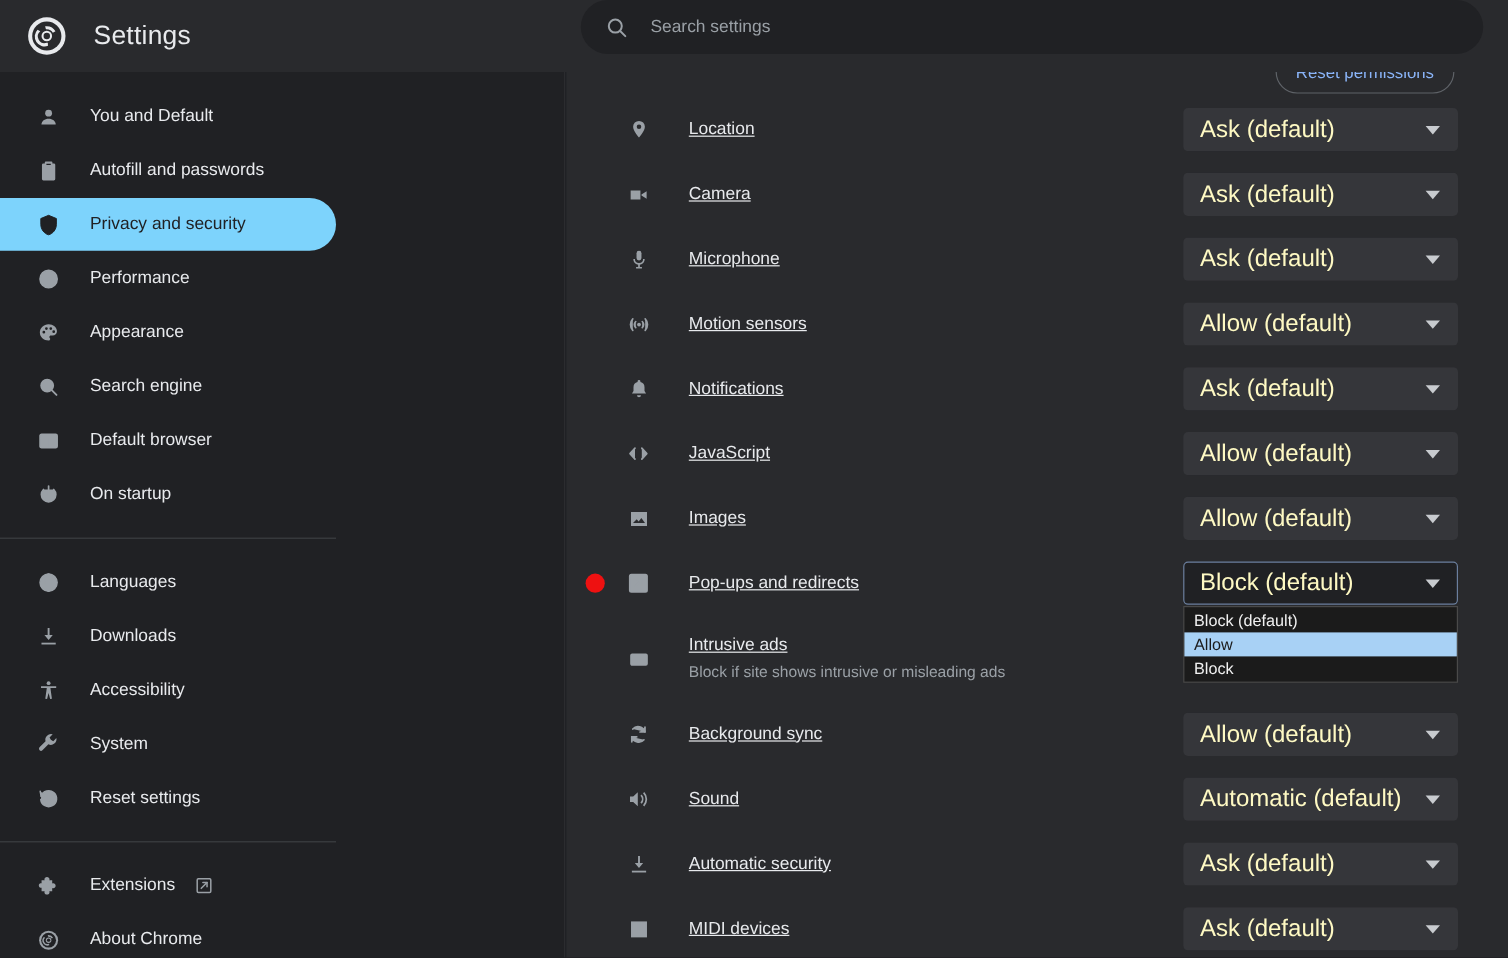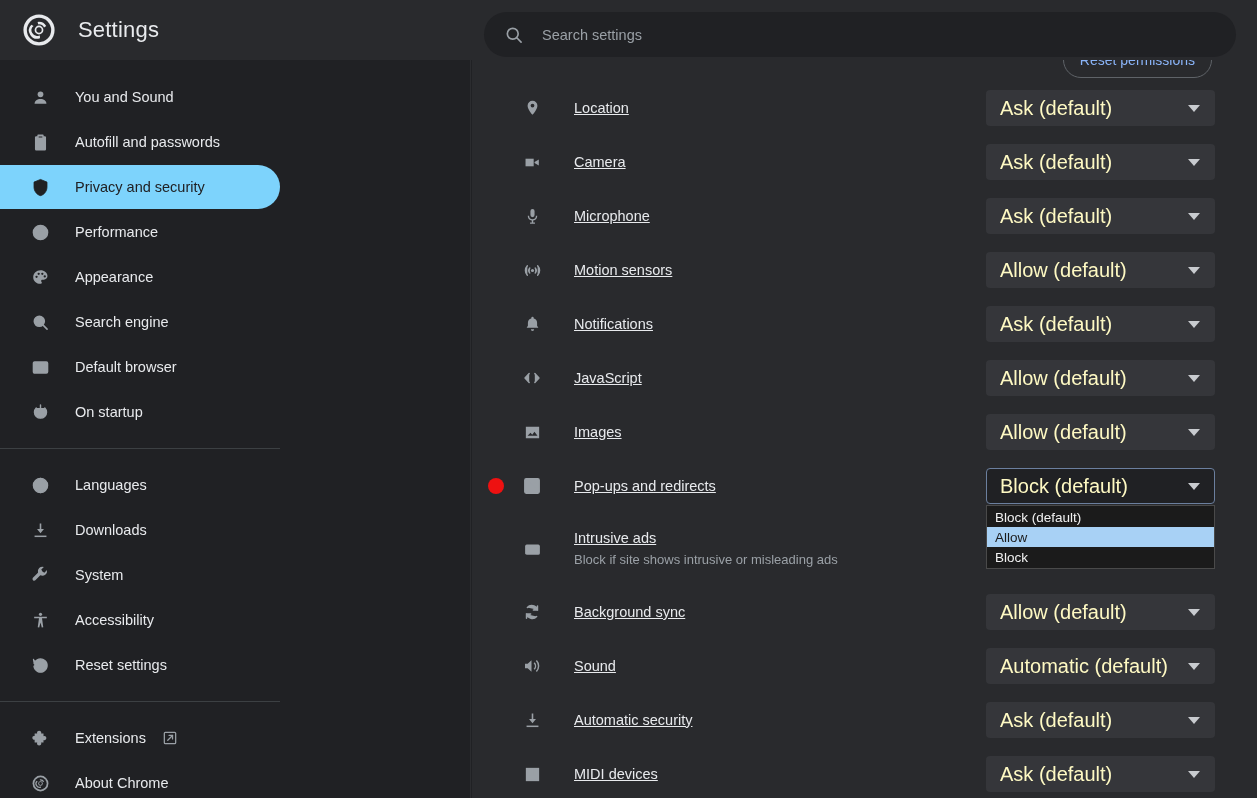--- a/index.html
+++ b/index.html
@@ -16,21 +16,21 @@
     position: absolute; top: 0; left: 0; width: 1257px; height: 60px;
     background: #292a2d;
     display: flex; align-items: center;
   }
   .chrome-logo { margin-left: 22px; width: 34px; height: 34px; display: block; }
   .app-title {
     margin-left: 22px;
     font-size: 22px; color: #e8eaed; font-weight: 400; letter-spacing: .2px;
   }
   .search-wrap {
-    position: absolute; left: 484px; top: 12px;
+    position: absolute; left: 484px; top: 0;
     width: 752px; height: 45px;
     background: #202124; border-radius: 23px;
     display: flex; align-items: center;
   }
   .search-icon { margin-left: 20px; width: 20px; height: 20px; display: block; flex: none; }
   .search-input {
     flex: 1; margin-left: 18px; margin-right: 18px;
     background: transparent; border: none; outline: none;
     color: #e8eaed; font-size: 14.5px; font-family: "Liberation Sans", sans-serif;
   }
@@ -163,21 +163,21 @@
 
   <div class="sidebar">
 
     <div class="nav-item">
       <span class="nav-icon">
         <svg viewBox="0 0 24 24" width="19" height="19">
             <circle cx="12" cy="8" r="3.6"></circle>
             <path d="M4.5 20c0-3.8 3.4-6.2 7.5-6.2s7.5 2.4 7.5 6.2z"></path>
           </svg>
       </span>
-      <span class="nav-label">You and Sound</span>
+      <span class="nav-label">You and Default</span>
     </div>
 
     <div class="nav-item">
       <span class="nav-icon">
         <svg viewBox="0 0 24 24" width="19" height="19">
             <path d="M9 2h6a1 1 0 0 1 1 1v1h1.5A1.5 1.5 0 0 1 19 5.5v15A1.5 1.5 0 0 1 17.5 22h-11A1.5 1.5 0 0 1 5 20.5v-15A1.5 1.5 0 0 1 6.5 4H8V3a1 1 0 0 1 1-1zm.7 2.4v1.2h4.6V4.4zM8 9.5h8v1.6H8zm0 3.6h8v1.6H8zm0 3.6h5.5v1.6H8z"></path>
           </svg>
       </span>
       <span class="nav-label">Autofill and passwords</span>
     </div>
@@ -262,34 +262,34 @@
             <path d="M11 3h2v7.2h3.4L12 15.6 7.6 10.2H11z"></path>
             <rect x="4.5" y="18.4" width="15" height="1.9"></rect>
           </svg>
       </span>
       <span class="nav-label">Downloads</span>
     </div>
 
     <div class="nav-item">
       <span class="nav-icon">
         <svg viewBox="0 0 24 24" width="19" height="19">
-            <path d="M20.2 5.1 16.9 8.4 14.4 7l-1.4-2.5 3.3-3.3a6 6 0 0 0-7.5 7.4L2.4 14.9a2.2 2.2 0 0 0 3.1 3.1l6.3-6.3a6 6 0 0 0 8.4-6.6z"></path>
-          </svg>
-      </span>
-      <span class="nav-label">System</span>
-    </div>
-
-    <div class="nav-item">
-      <span class="nav-icon">
-        <svg viewBox="0 0 24 24" width="19" height="19">
             <circle cx="12" cy="4.2" r="2"></circle>
             <path d="M4 7.3h16v1.9h-6.1l1.6 11.3-1.9.3-1.6-6.4-1.6 6.4-1.9-.3 1.6-11.3H4z"></path>
           </svg>
       </span>
       <span class="nav-label">Accessibility</span>
+    </div>
+
+    <div class="nav-item">
+      <span class="nav-icon">
+        <svg viewBox="0 0 24 24" width="19" height="19">
+            <path d="M20.2 5.1 16.9 8.4 14.4 7l-1.4-2.5 3.3-3.3a6 6 0 0 0-7.5 7.4L2.4 14.9a2.2 2.2 0 0 0 3.1 3.1l6.3-6.3a6 6 0 0 0 8.4-6.6z"></path>
+          </svg>
+      </span>
+      <span class="nav-label">System</span>
     </div>
 
     <div class="nav-item">
       <span class="nav-icon">
         <svg viewBox="0 0 24 24" width="19" height="19" fill="none" stroke="#9aa0a6" stroke-width="1.7">
             <path d="M4.2 9.4A8.3 8.3 0 1 1 3.8 13" stroke-linecap="round"></path>
             <polyline points="3.2,4.4 4.2,9.6 9.3,8.6" stroke-linejoin="round" stroke-linecap="round"></polyline>
             <polyline points="12,7.8 12,12.3 15.3,14" stroke-linecap="round"></polyline>
           </svg>
       </span>

